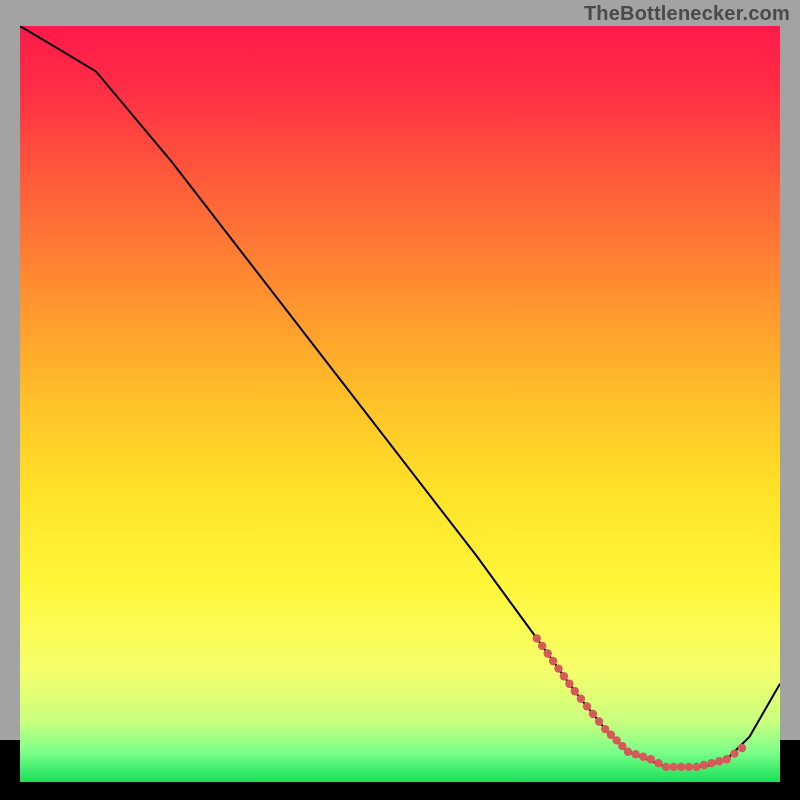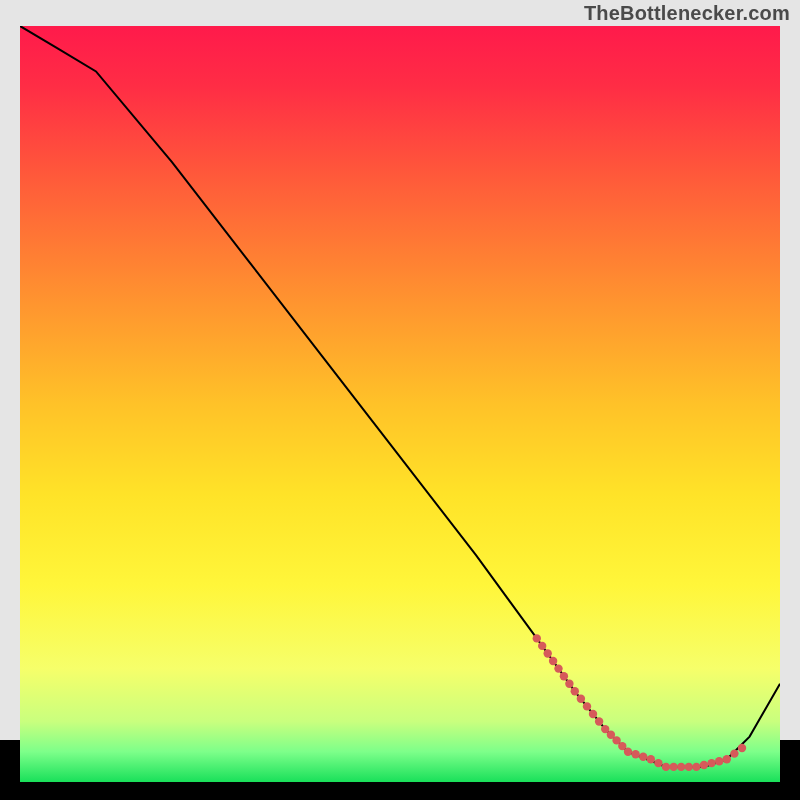--- a/index.html
+++ b/index.html
@@ -8,21 +8,21 @@
     width: 800px;
     height: 800px;
     background: #000;
     font-family: Arial, Helvetica, sans-serif;
     overflow: hidden;
   }
   .outer {
     width: 800px;
     height: 740px;
     position: relative;
-    background: #e5e5e5;
+    background: #a3a3a3;
   }
   .watermark {
     position: absolute;
     top: 2px;
     right: 10px;
     color: #4a4a4a;
     font-size: 20px;
     font-weight: 600;
     letter-spacing: 0.2px;
     z-index: 5;

